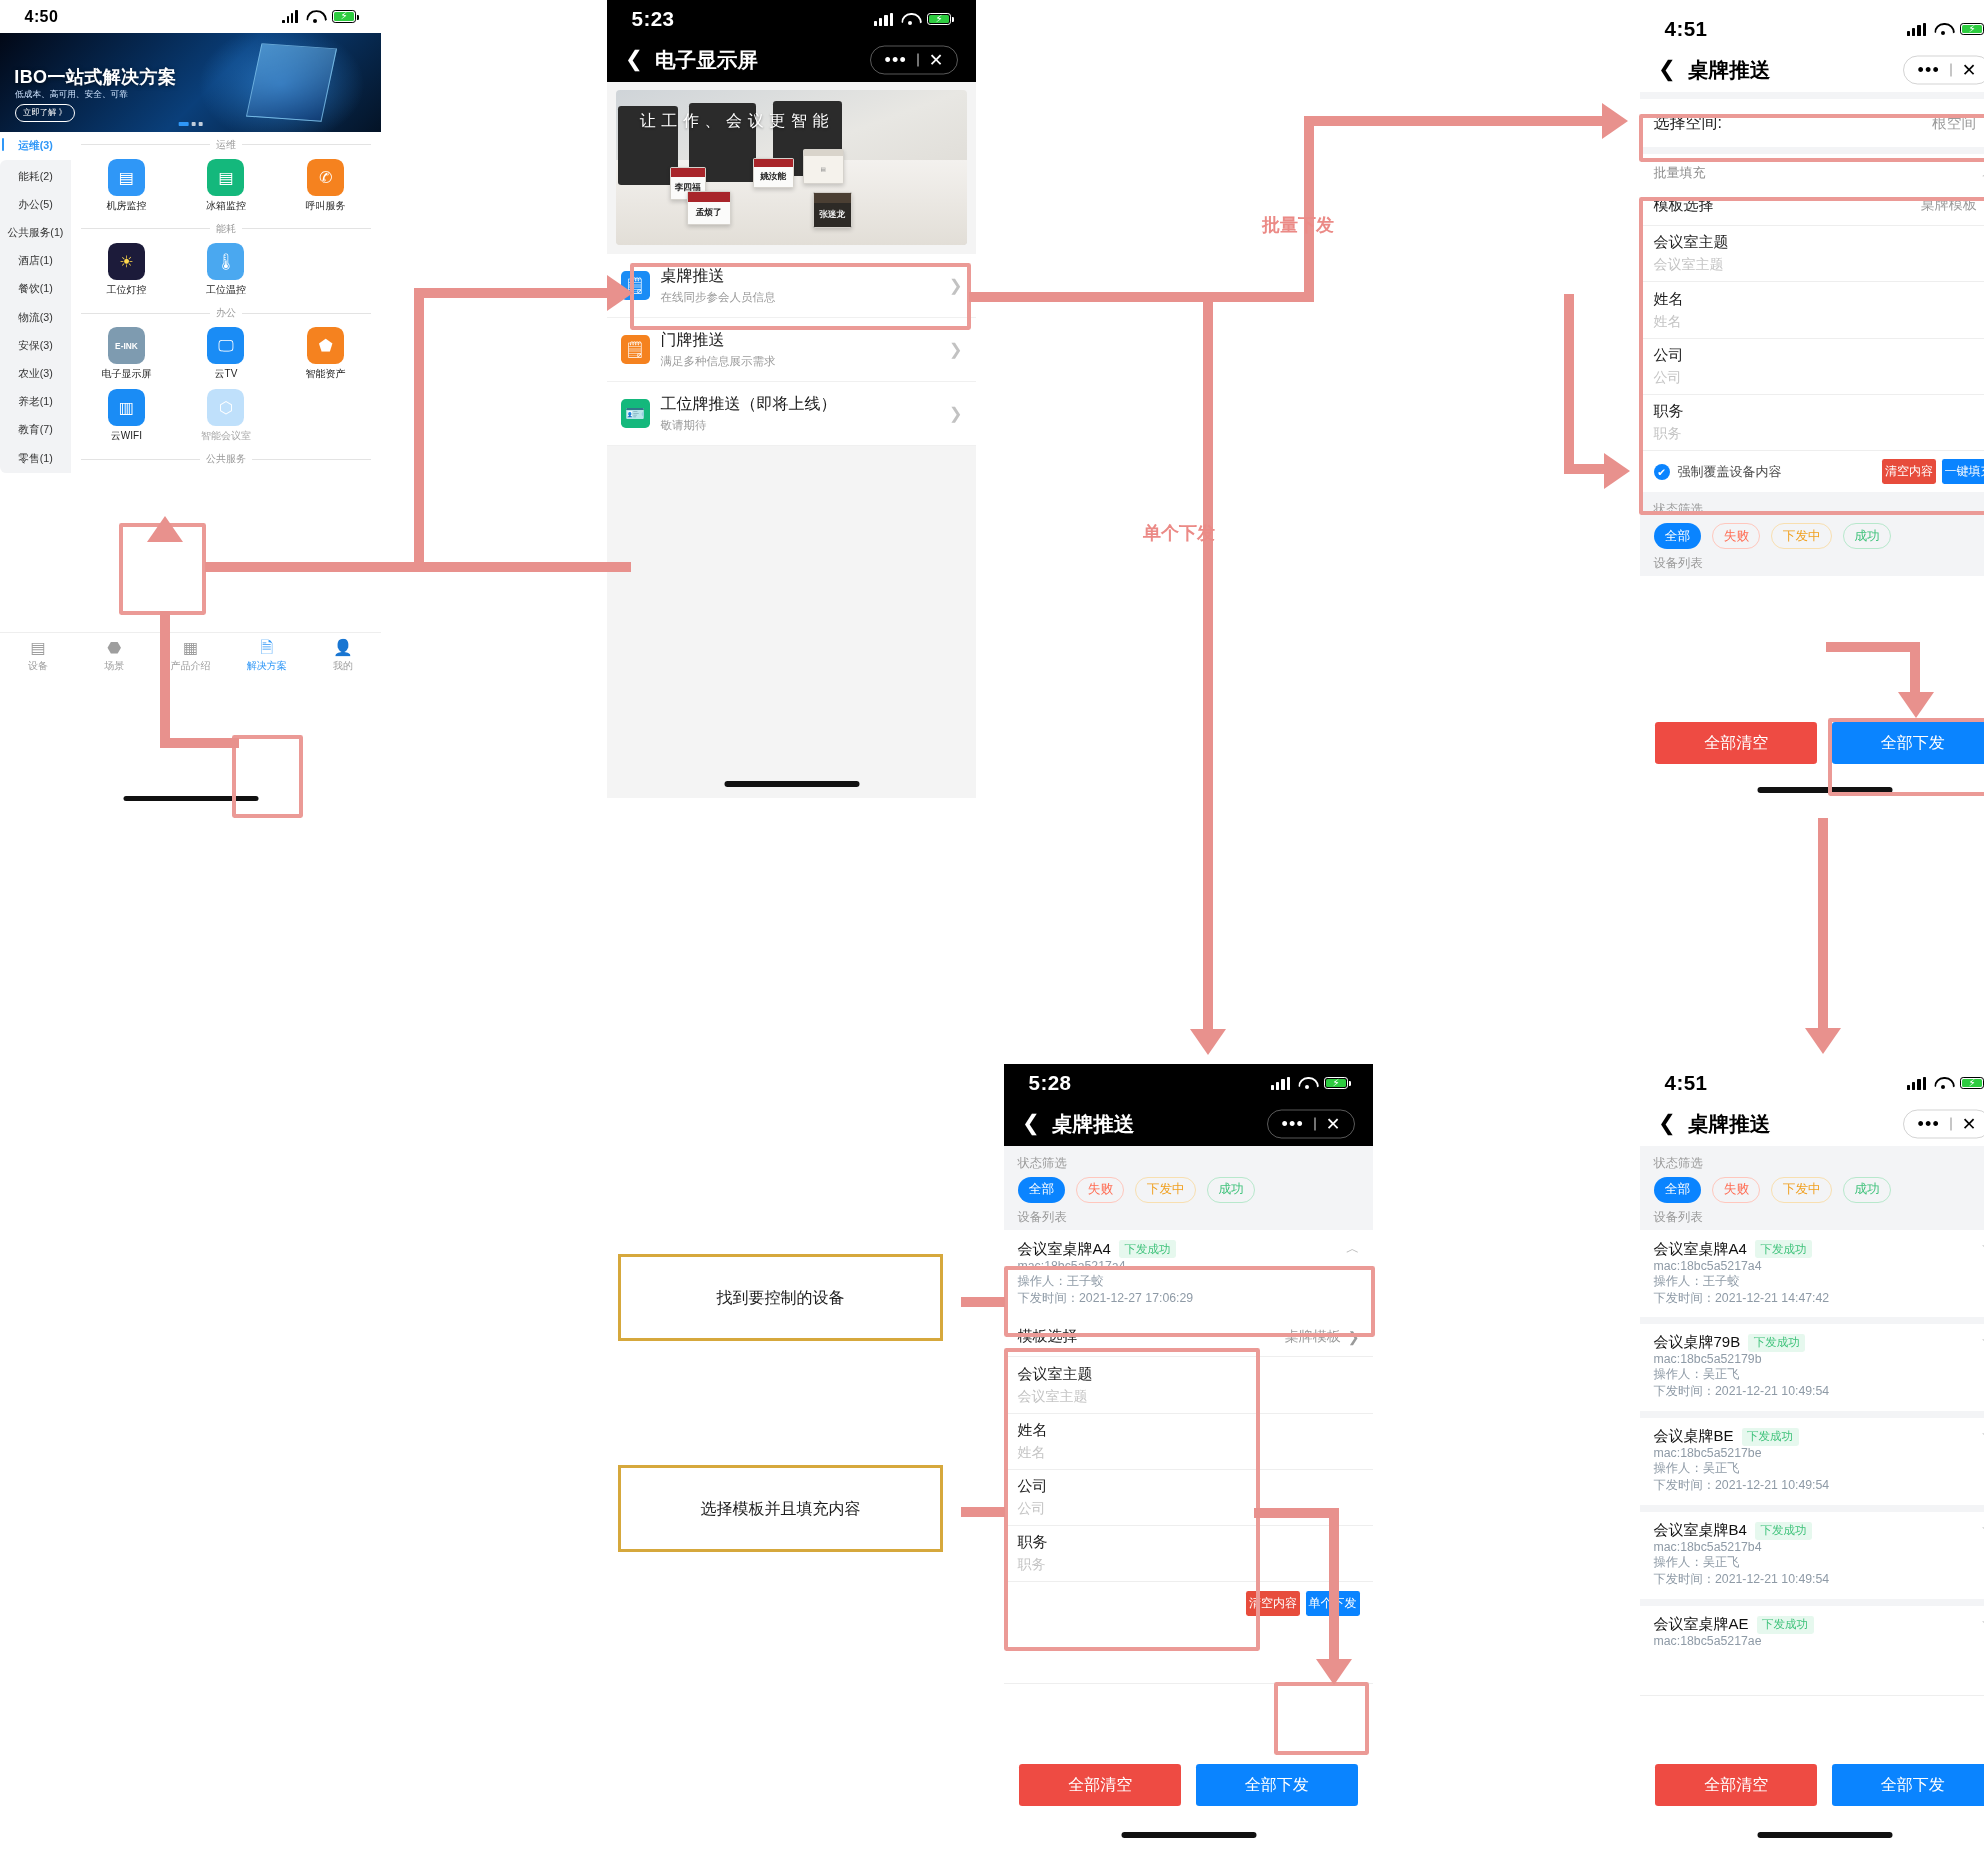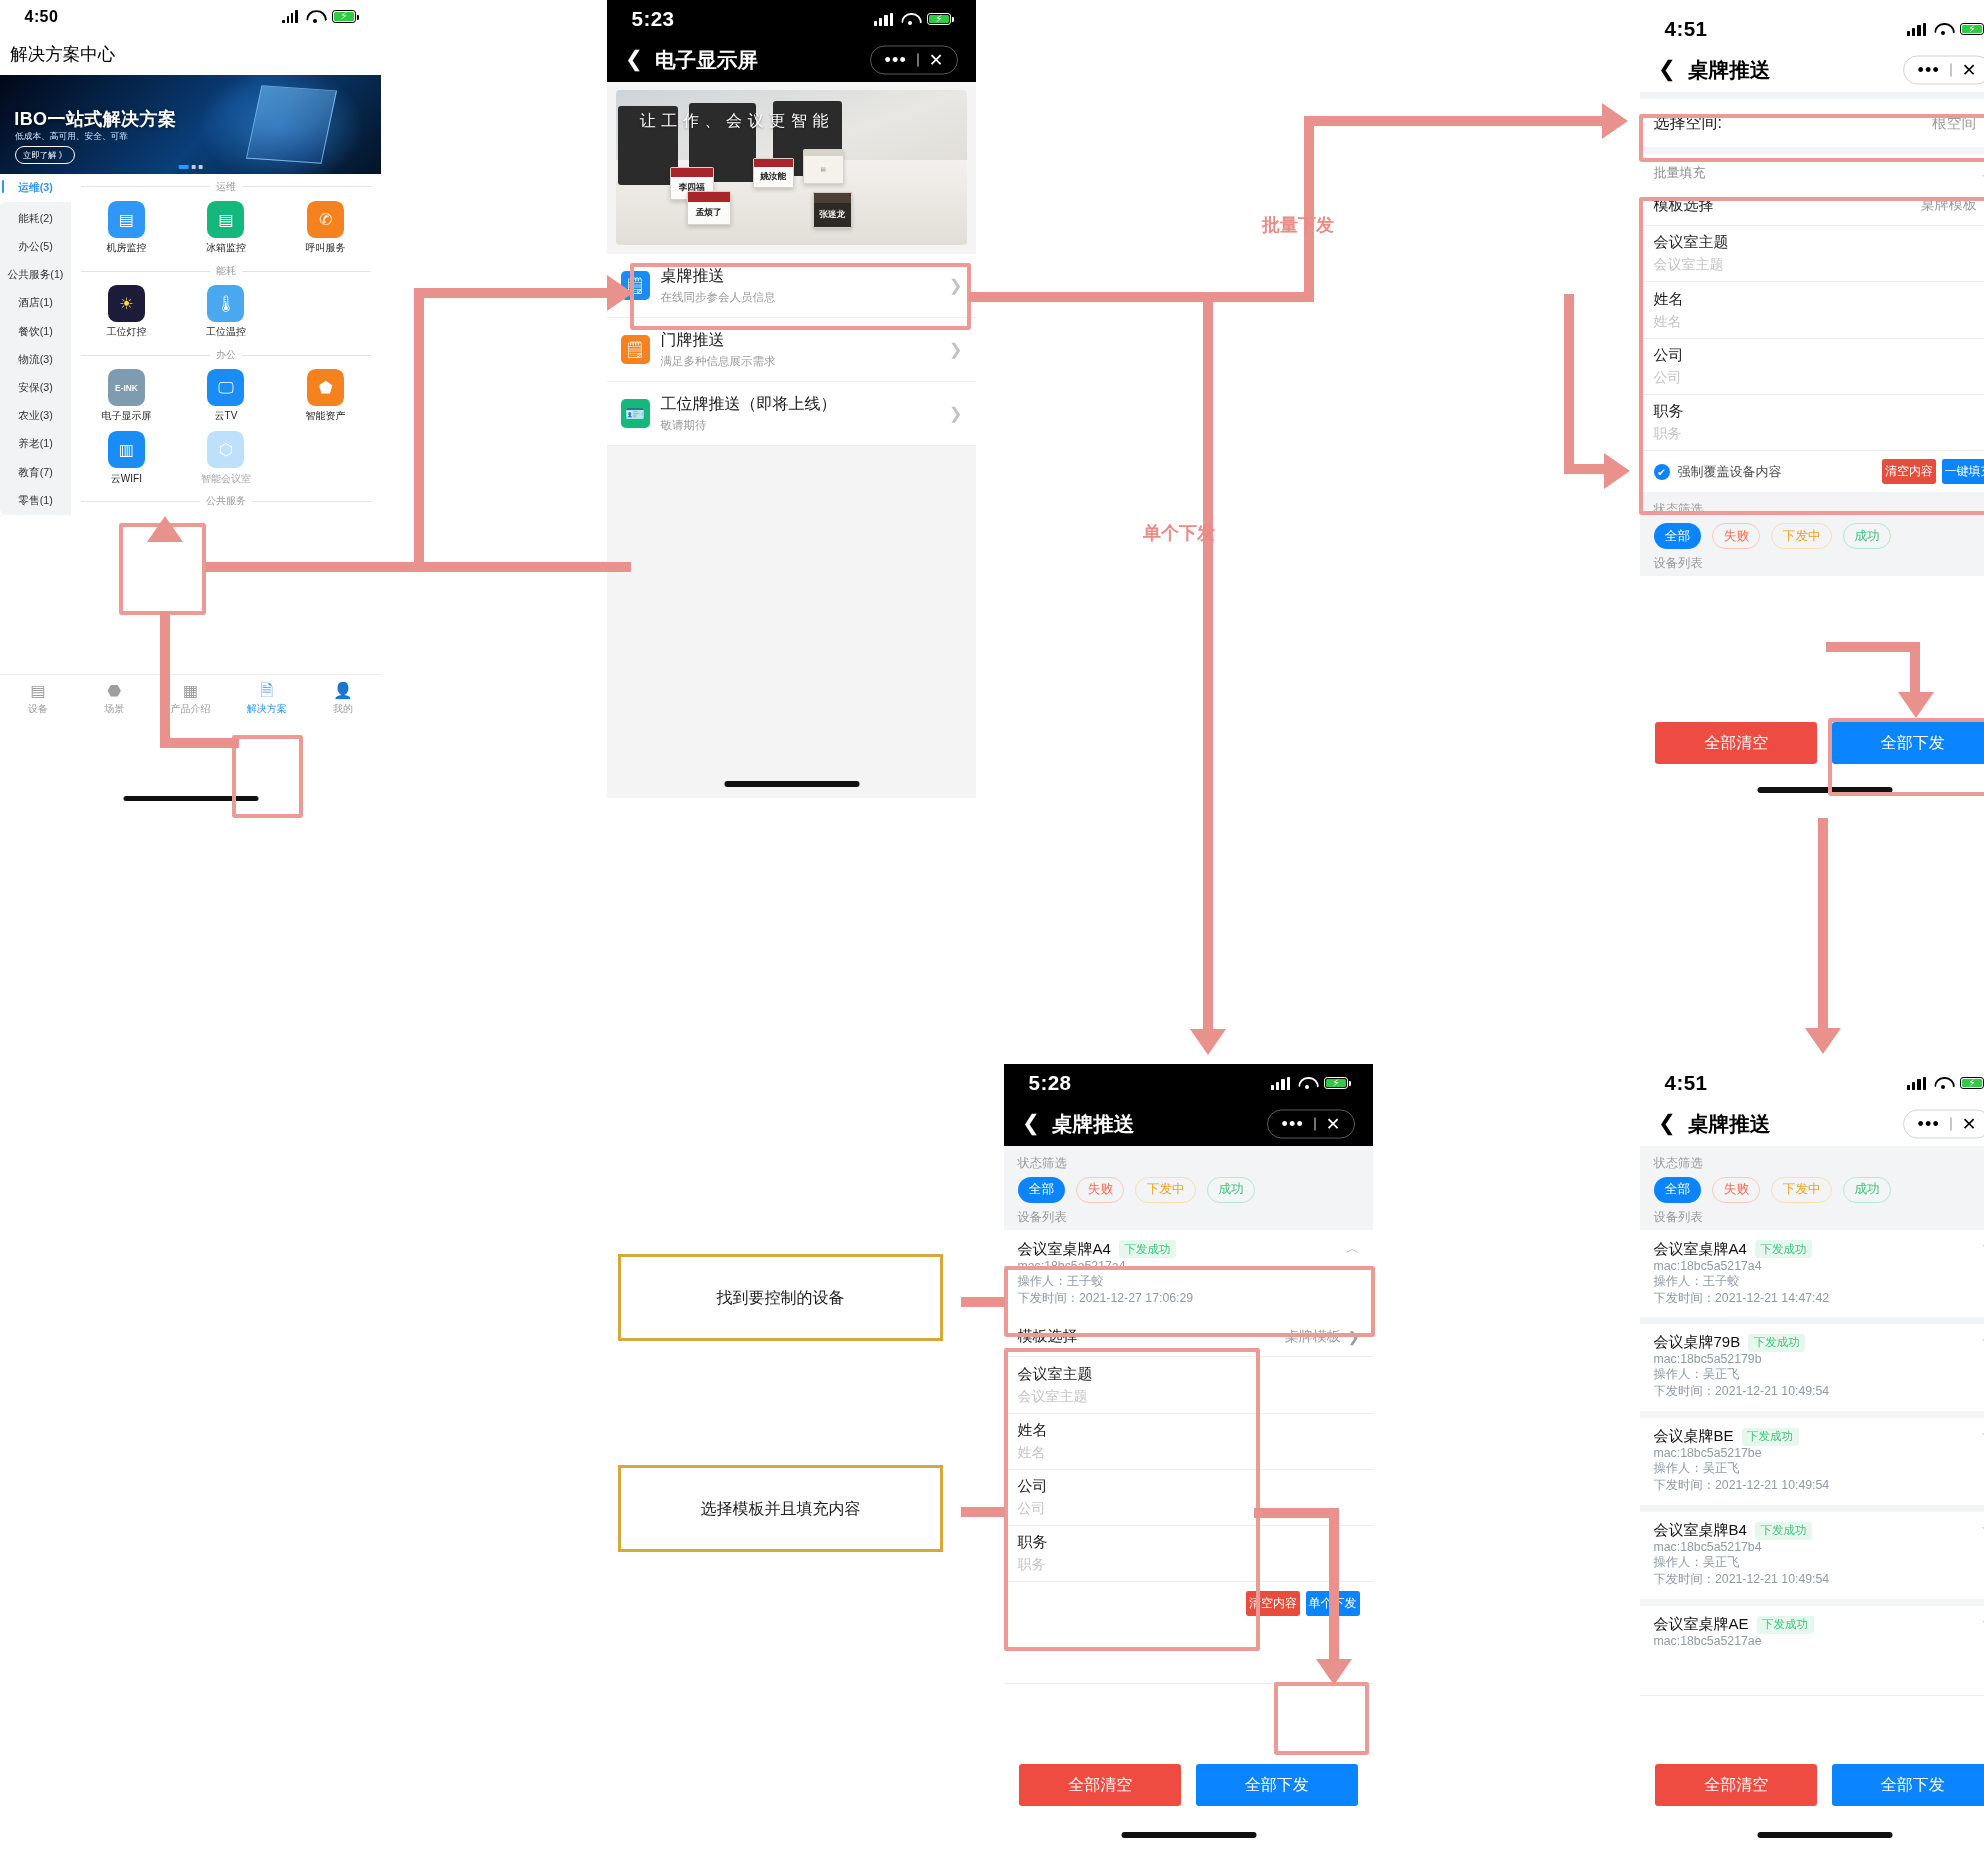--- a/index.html
+++ b/index.html
@@ -201,21 +201,20 @@
             <i></i>
           </span>
         <span class="wifi"></span>
         <span class="batt">
             <span class="fill"></span>
             <span class="bolt">⚡</span>
           </span>
       </div>
     </div>
 
-    <div class="page-title">解决方案中心</div>
 
     <div class="banner">
       <div class="glow"></div>
       <div class="cube"></div>
       <div class="bl1">IBO一站式解决方案</div>
       <div class="bl2">低成本、高可用、安全、可靠</div>
       <div class="btn">立即了解 》</div>
       <div class="dots">
           <i class="on"></i>
           <i></i>
@@ -369,21 +368,21 @@
         <div class="x">✕</div>
       </div>
     </div>
 
     <div class="hero">
       <div class="tbl"></div>
       <div class="chair" style="left:2.4px;top:16px;width:60px;height:79px"></div>
       <div class="chair" style="left:73px;top:12.7px;width:67px;height:79px"></div>
       <div class="chair" style="left:157px;top:11px;width:69px;height:75px"></div>
       <div class="slogan">让工作、会议更智能</div>
-      <div class="card" style="left:54px;top:77px;width:44px;height:33px">
+      <div class="card" style="left:54px;top:77px;width:36px;height:33px">
           <div class="hd"></div>
           <div class="nm">李四福</div>
         </div>
       <div class="card" style="left:71px;top:101px;width:44px;height:34px">
           <div class="hd"></div>
           <div class="nm">孟烦了</div>
         </div>
       <div class="card" style="left:137px;top:68px;width:41px;height:30px">
           <div class="hd"></div>
           <div class="nm">姚汝能</div>

